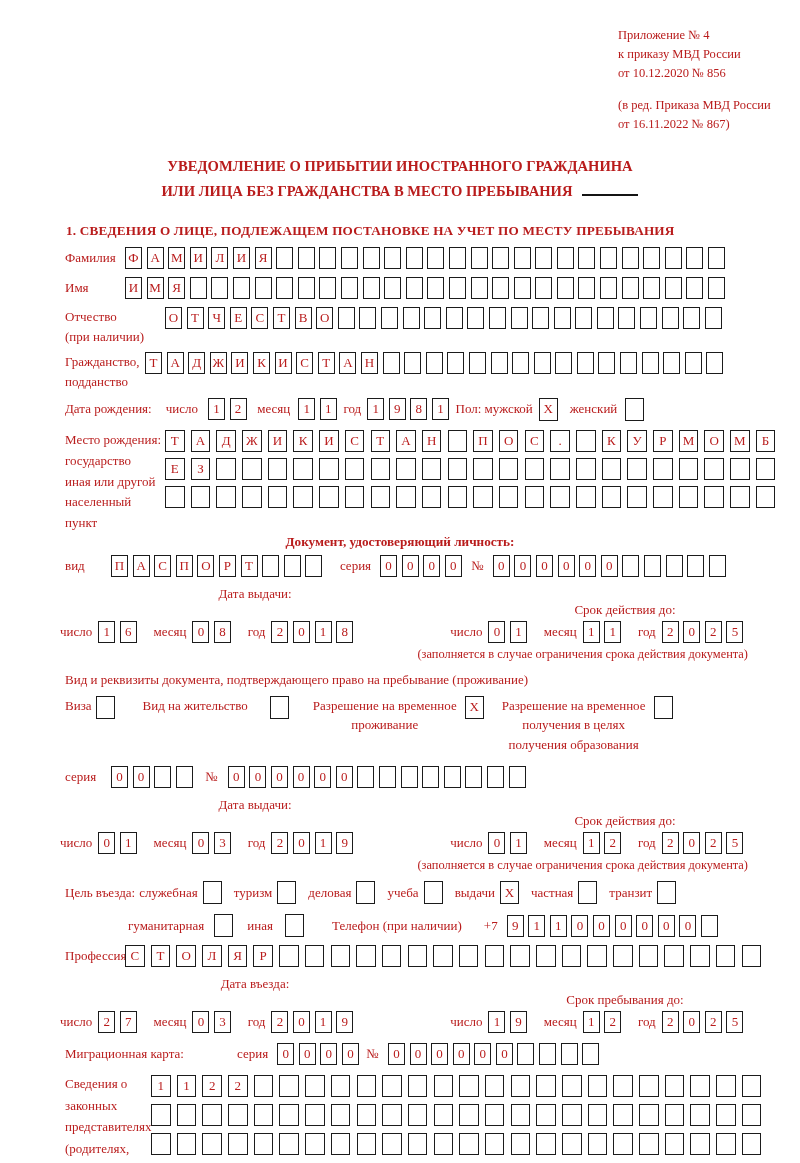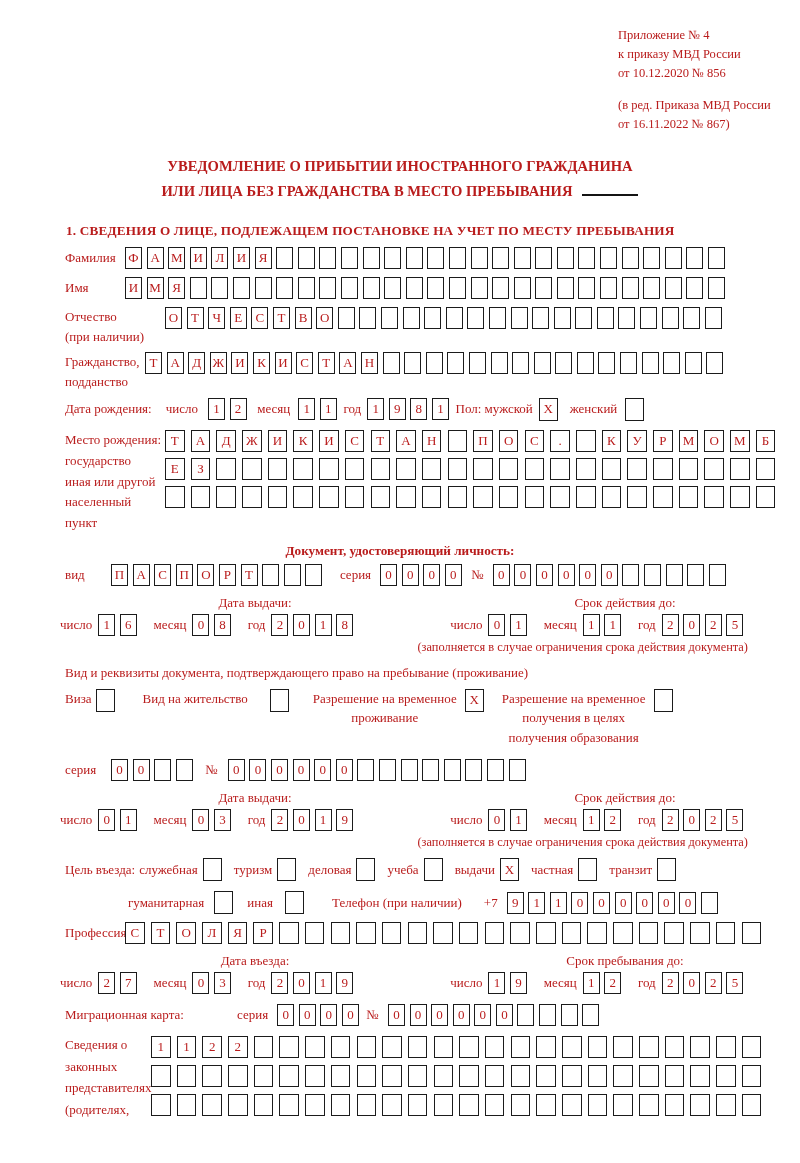--- a/index.html
+++ b/index.html
@@ -23,22 +23,22 @@
   .cell{
     width:15px;height:20px;border:1.6px solid #1b1b1b;margin-right:4.6px;
     display:flex;align-items:center;justify-content:center;
     font-size:13px;flex:none;background:#fff;box-sizing:content-box;
   }
   .wide .cell{width:17.5px;margin-right:6.2px;}
   .checkbox{display:flex;flex:none;}
   .checkbox .cell{width:17px;height:21px;margin-right:0;}
   .opt .checkbox{margin-left:8px;}
 
-  .center-bold{text-align:center;font-weight:bold;margin-top:9px;font-size:13.2px;}
-  .dheads{display:flex;margin:9px 0 0 65px;}
+  .center-bold{text-align:center;font-weight:bold;font-size:13.2px;}
+  .dheads{display:flex;margin:9px 0 0 65px;flex-direction:column;}
   .dh1{width:380px;text-align:center;}
   .dh2{margin-left:auto;margin-right:45px;width:260px;text-align:center;}
   .drow{display:flex;align-items:center;margin-left:60px;margin-top:3px;}
   .dg{display:flex;align-items:center;}
   .dg span{margin-right:6px;}
   .dg .boxrow{margin-right:12px;}
   .dg2{margin-left:auto;margin-right:52px;}
   .dg2 .boxrow:last-child{margin-right:0;}
   .note{text-align:right;padding-right:52px;margin-top:4px;font-size:12.4px;}
   .textline{margin:10px 0 0 65px;}

